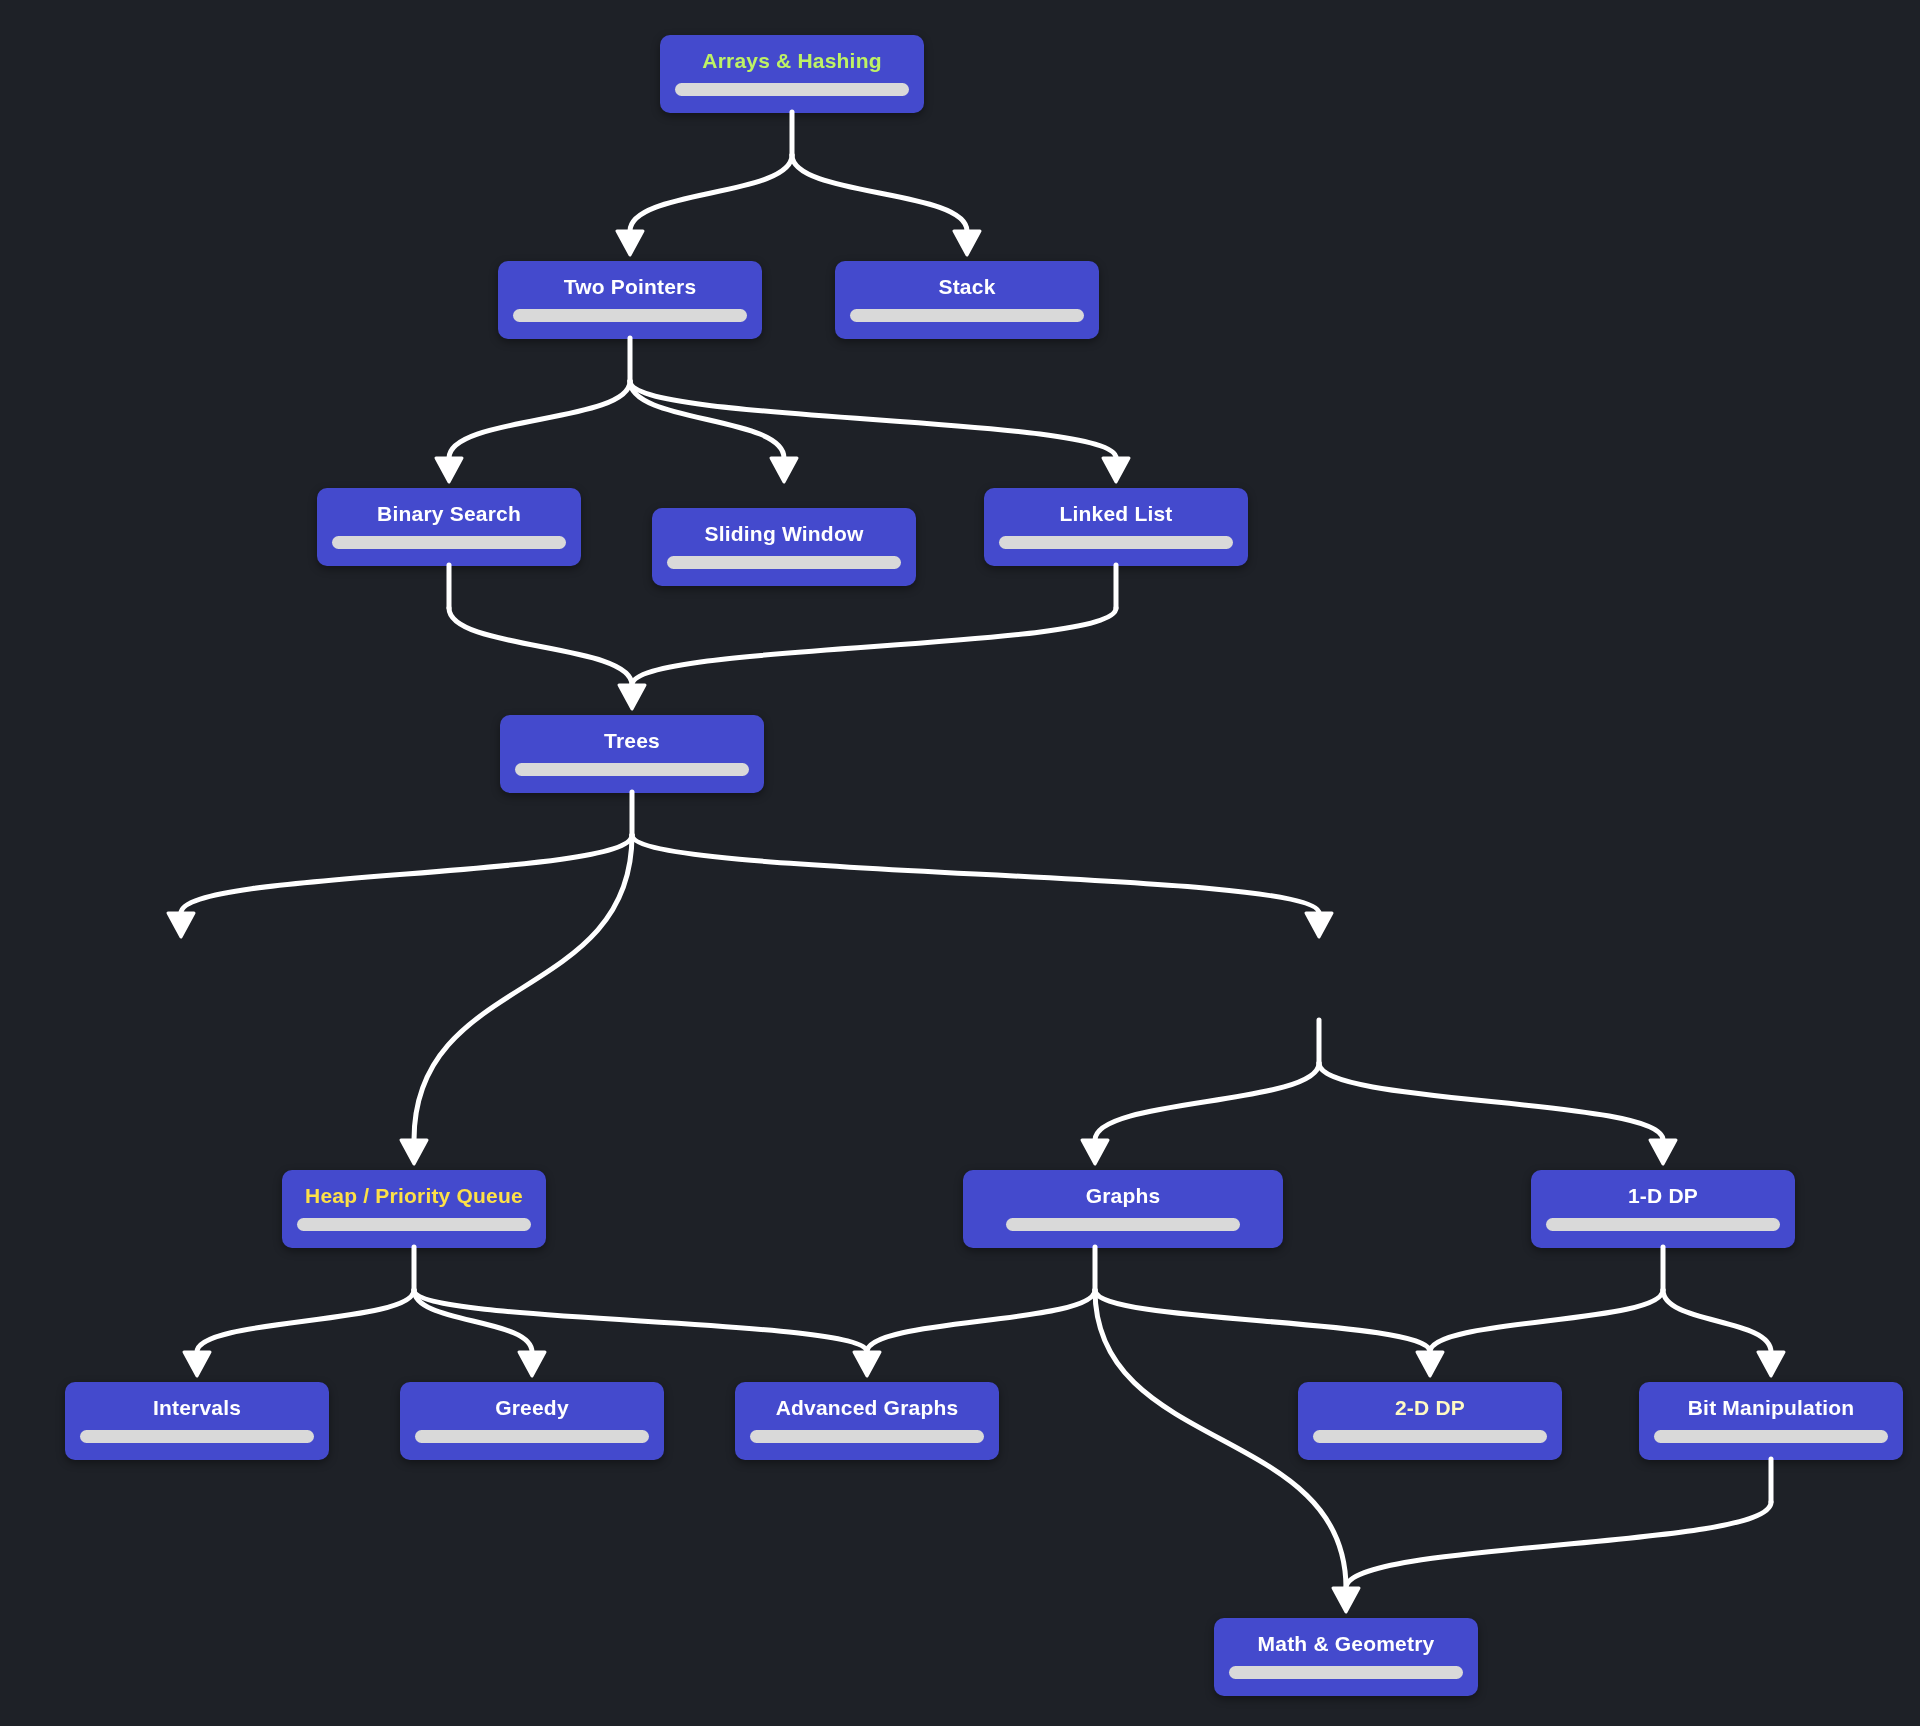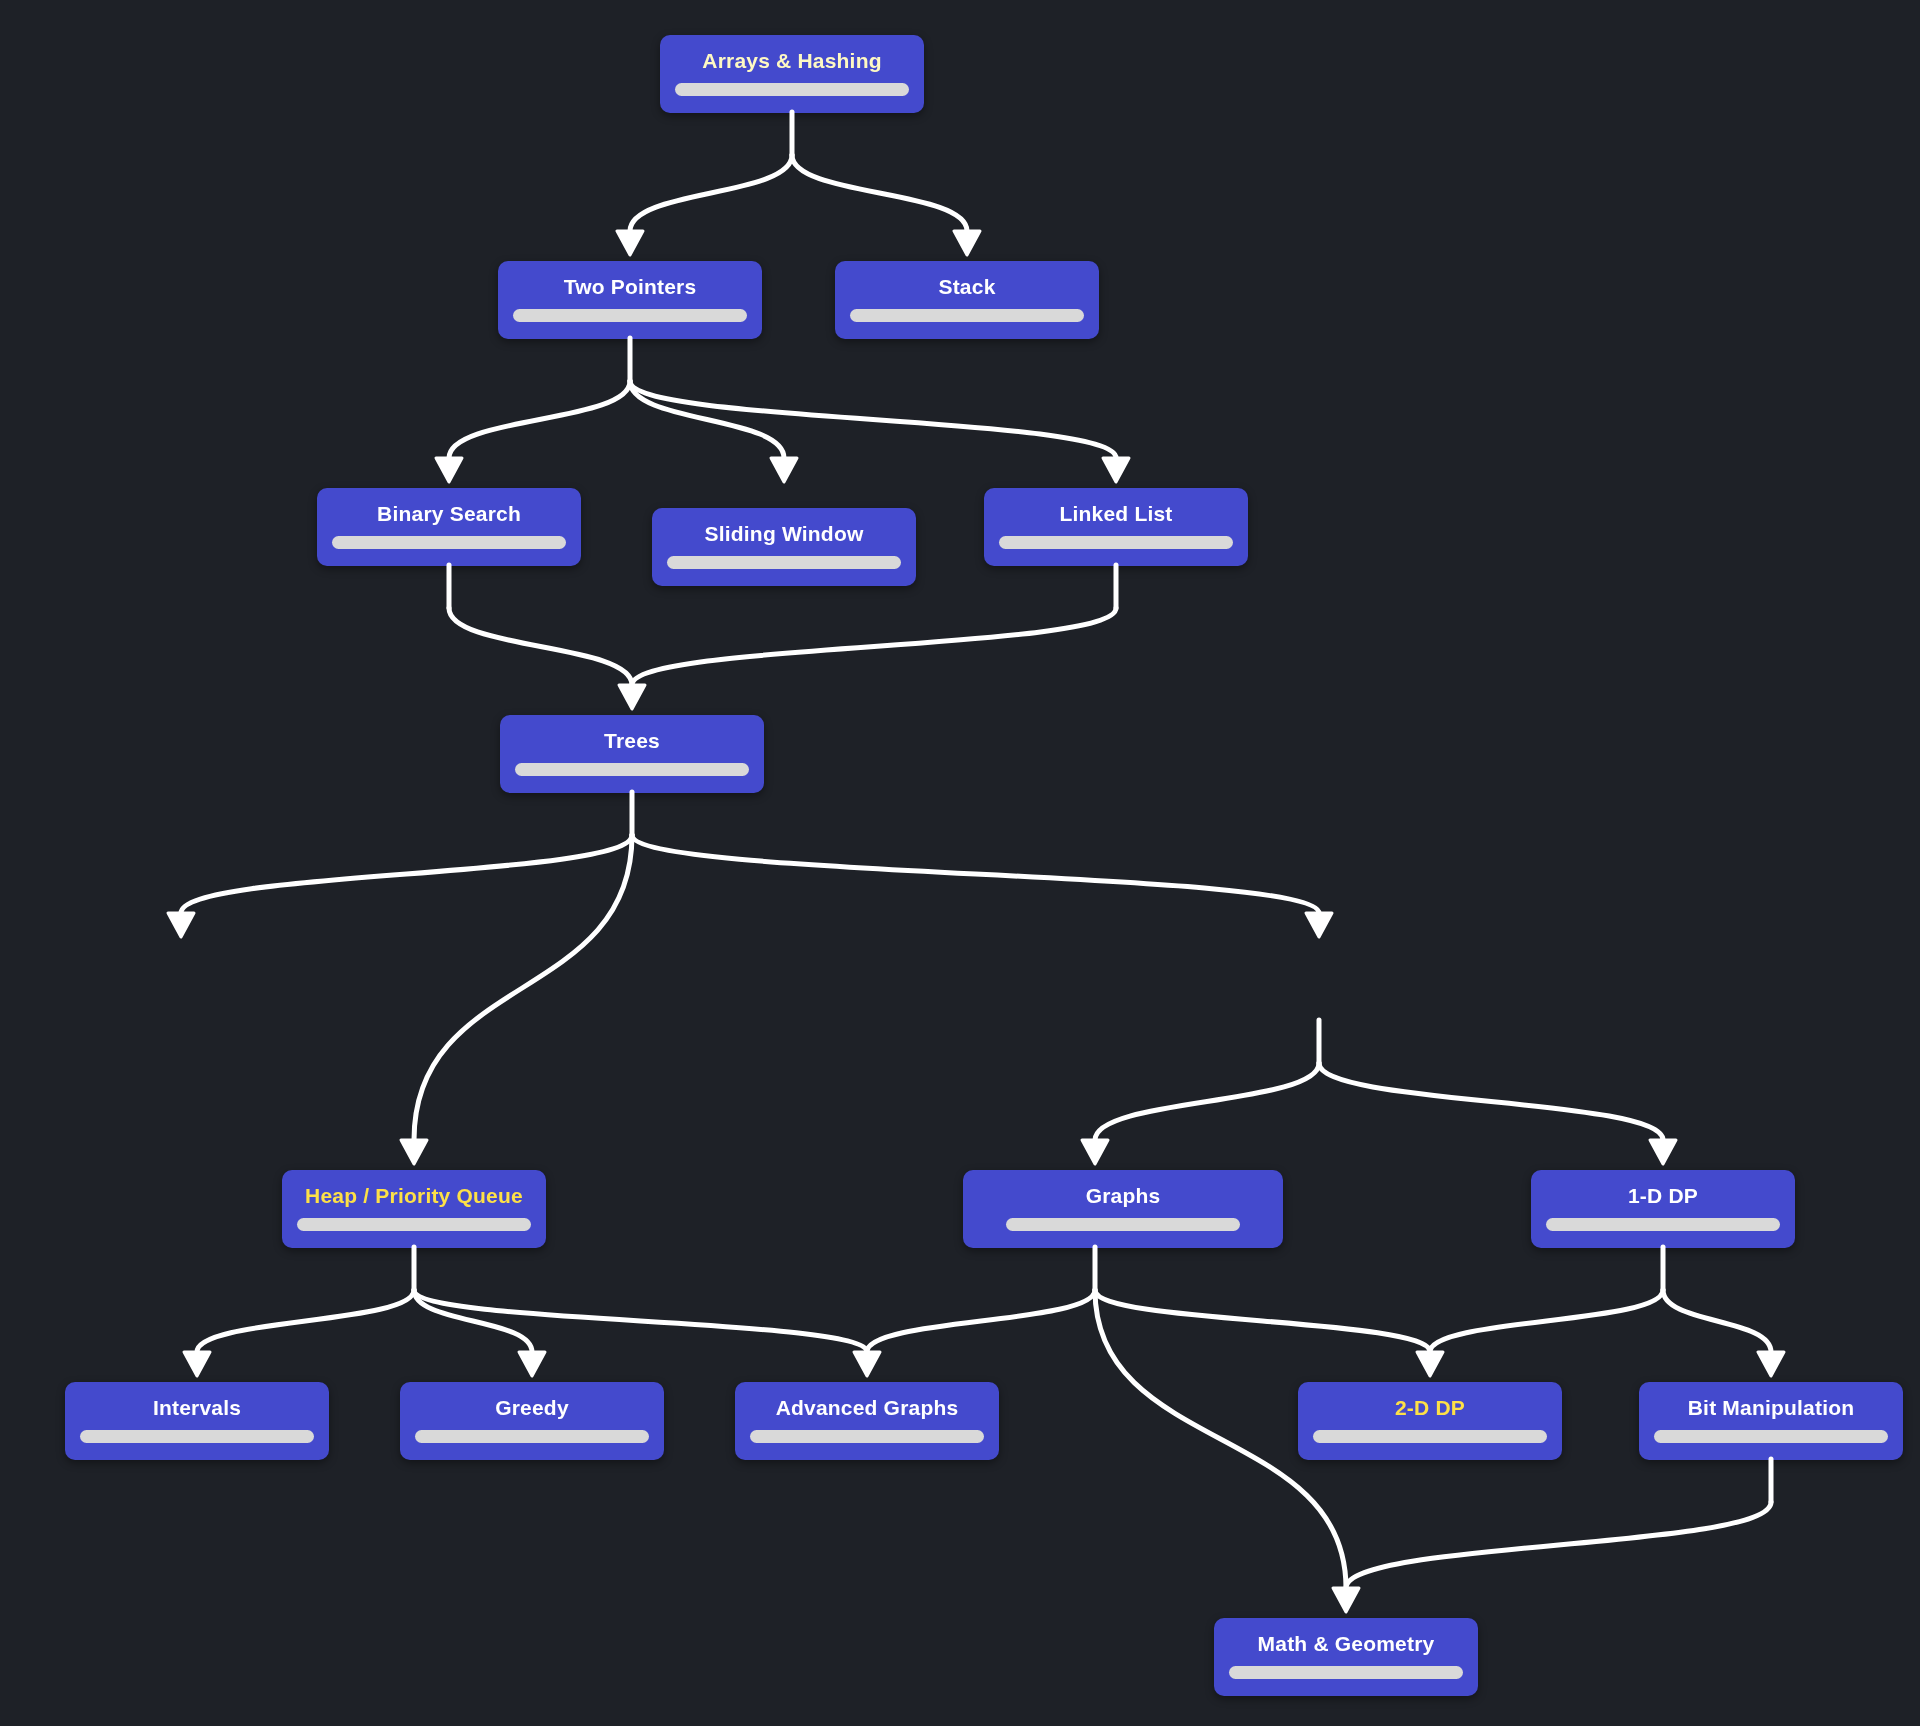--- a/index.html
+++ b/index.html
@@ -112,21 +112,21 @@
       <polygon class="arrow-head" points="197,1376 184,1352 210,1352" fill="#ffffff" stroke="#ffffff"></polygon>
       <polygon class="arrow-head" points="532,1376 519,1352 545,1352" fill="#ffffff" stroke="#ffffff"></polygon>
       <polygon class="arrow-head" points="867,1376 854,1352 880,1352" fill="#ffffff" stroke="#ffffff"></polygon>
       <polygon class="arrow-head" points="1095,1164 1082,1140 1108,1140" fill="#ffffff" stroke="#ffffff"></polygon>
       <polygon class="arrow-head" points="1663,1164 1650,1140 1676,1140" fill="#ffffff" stroke="#ffffff"></polygon>
       <polygon class="arrow-head" points="1430,1376 1417,1352 1443,1352" fill="#ffffff" stroke="#ffffff"></polygon>
       <polygon class="arrow-head" points="1346,1612 1333,1588 1359,1588" fill="#ffffff" stroke="#ffffff"></polygon>
       <polygon class="arrow-head" points="1771,1376 1758,1352 1784,1352" fill="#ffffff" stroke="#ffffff"></polygon>
     </svg>
 <div class="node" style="left: 660px; top: 35px; width: 264px; height: 78px; background: rgb(68, 74, 205);">
-      <span class="node-title" style="color: #fef9c3;">Arrays &amp; Hashing</span>
+      <span class="node-title" style="color: #bef264;">Arrays &amp; Hashing</span>
       <div class="progress-track" style="width: 234px; background: rgb(217, 217, 217);"></div>
     </div>
     <div class="node" style="left: 498px; top: 261px; width: 264px; height: 78px; background: rgb(68, 74, 205);">
       <span class="node-title" style="color: rgb(255, 255, 255);">Two Pointers</span>
       <div class="progress-track" style="width: 234px; background: rgb(217, 217, 217);"></div>
     </div>
     <div class="node" style="left: 835px; top: 261px; width: 264px; height: 78px; background: rgb(68, 74, 205);">
       <span class="node-title" style="color: rgb(255, 255, 255);">Stack</span>
       <div class="progress-track" style="width: 234px; background: rgb(217, 217, 217);"></div>
     </div>
@@ -164,21 +164,21 @@
     </div>
     <div class="node" style="left: 400px; top: 1382px; width: 264px; height: 78px; background: rgb(68, 74, 205);">
       <span class="node-title" style="color: rgb(255, 255, 255);">Greedy</span>
       <div class="progress-track" style="width: 234px; background: rgb(217, 217, 217);"></div>
     </div>
     <div class="node" style="left: 735px; top: 1382px; width: 264px; height: 78px; background: rgb(68, 74, 205);">
       <span class="node-title" style="color: rgb(255, 255, 255);">Advanced Graphs</span>
       <div class="progress-track" style="width: 234px; background: rgb(217, 217, 217);"></div>
     </div>
     <div class="node" style="left: 1298px; top: 1382px; width: 264px; height: 78px; background: rgb(68, 74, 205);">
-      <span class="node-title" style="color: #fde047;">2-D DP</span>
+      <span class="node-title" style="color: #fef9c3;">2-D DP</span>
       <div class="progress-track" style="width: 234px; background: rgb(217, 217, 217);"></div>
     </div>
     <div class="node" style="left: 1639px; top: 1382px; width: 264px; height: 78px; background: rgb(68, 74, 205);">
       <span class="node-title" style="color: rgb(255, 255, 255);">Bit Manipulation</span>
       <div class="progress-track" style="width: 234px; background: rgb(217, 217, 217);"></div>
     </div>
     <div class="node" style="left: 1214px; top: 1618px; width: 264px; height: 78px; background: rgb(68, 74, 205);">
       <span class="node-title" style="color: rgb(255, 255, 255);">Math &amp; Geometry</span>
       <div class="progress-track" style="width: 234px; background: rgb(217, 217, 217);"></div>
     </div>

